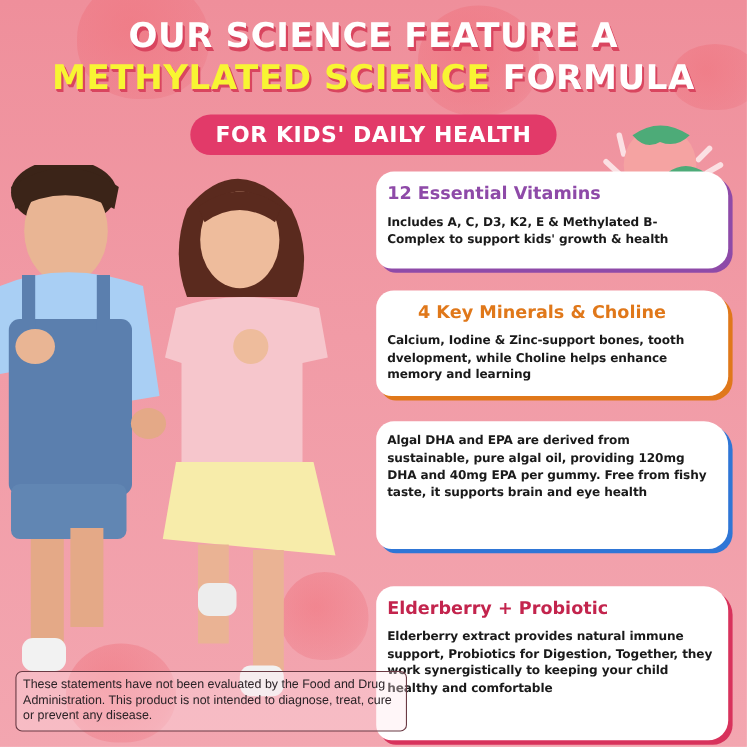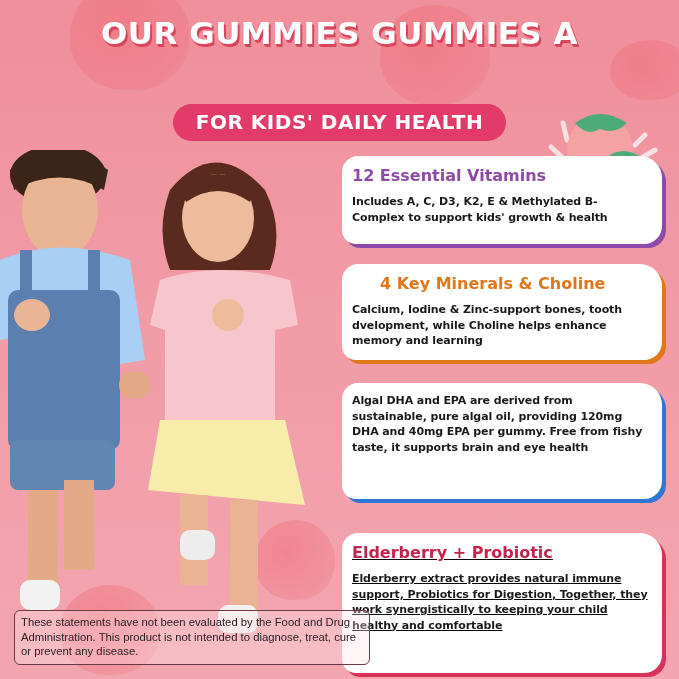--- a/index.html
+++ b/index.html
@@ -35,42 +35,43 @@
       padding: 10px 14px 0 10px;
     }
     .card .title { font-weight: bold; font-size: 16px; line-height: 20px; margin-bottom: 8px; }
     .card .body { font-size: 11px; line-height: 15.5px; color: #1a1a1a; font-weight: bold; letter-spacing: -0.1px; }
     .card1 { top: 156px; height: 88px; box-shadow: 4px 4px 0 #8e4aa8; }
     .card1 .title { color: #8e4aa8; }
     .card2 { top: 264px; height: 96px; box-shadow: 4px 4px 0 #e0781a; }
     .card2 .title { color: #e0781a; margin-left: 28px; }
     .card3 { top: 383px; height: 116px; box-shadow: 4px 4px 0 #2f76d6; }
     .card3 .title { color: #2f76d6; }
-    .card4 { top: 533px; height: 140px; box-shadow: 4px 4px 0 #d8325c; text-decoration: underline; }
+    .card4 { top: 533px; height: 140px; box-shadow: 4px 4px 0 #d8325c; }
     .card4 .title { color: #c3244d; }
     .deco { position: absolute; left: 545px; top: 105px; width: 120px; height: 95px; }
     .disclaimer {
       position: absolute; left: 14px; top: 610px; width: 356px; height: 55px;
       border: 1px solid #6a3a44; border-radius: 6px;
       background: rgba(255,230,235,0.35);
       padding: 4px 6px;
       font-family: "Liberation Sans", sans-serif; font-size: 11.3px; line-height: 14.5px; color: #2a2226;
     }
   </style>
 </head>
 <body>
 
 <div class="bg-strawberry" style="left:70px;top:-20px;width:120px;height:110px;"></div>
 <div class="bg-strawberry" style="left:380px;top:5px;width:110px;height:100px;"></div>
 <div class="bg-strawberry" style="left:610px;top:40px;width:80px;height:60px;"></div>
 <div class="bg-strawberry" style="left:255px;top:520px;width:80px;height:80px;"></div>
 <div class="bg-strawberry" style="left:60px;top:585px;width:100px;height:90px;"></div>
 
 <div class="headline">
-  <div>OUR GUMMIES GUMMIES A</div>
+  <div>OUR SCIENCE FEATURE A</div>
+  <div><span class="hl">METHYLATED SCIENCE</span><span> FORMULA</span></div>
 </div>
 
 <div class="pill">FOR KIDS' DAILY HEALTH</div>
 
 <svg class="kids" viewBox="0 0 330 520">
 
   <ellipse cx="58" cy="25" rx="48" ry="30" fill="#3b2418"></ellipse>
   <ellipse cx="60" cy="60" rx="38" ry="48" fill="#e9b594"></ellipse>
   <path d="M10,20 Q60,-15 108,20 L104,40 Q60,15 14,40 Z" fill="#3b2418"></path>
   <path d="M0,110 Q60,85 130,110 L145,210 L115,215 L110,170 L0,190 Z" fill="#a9cff4"></path>

